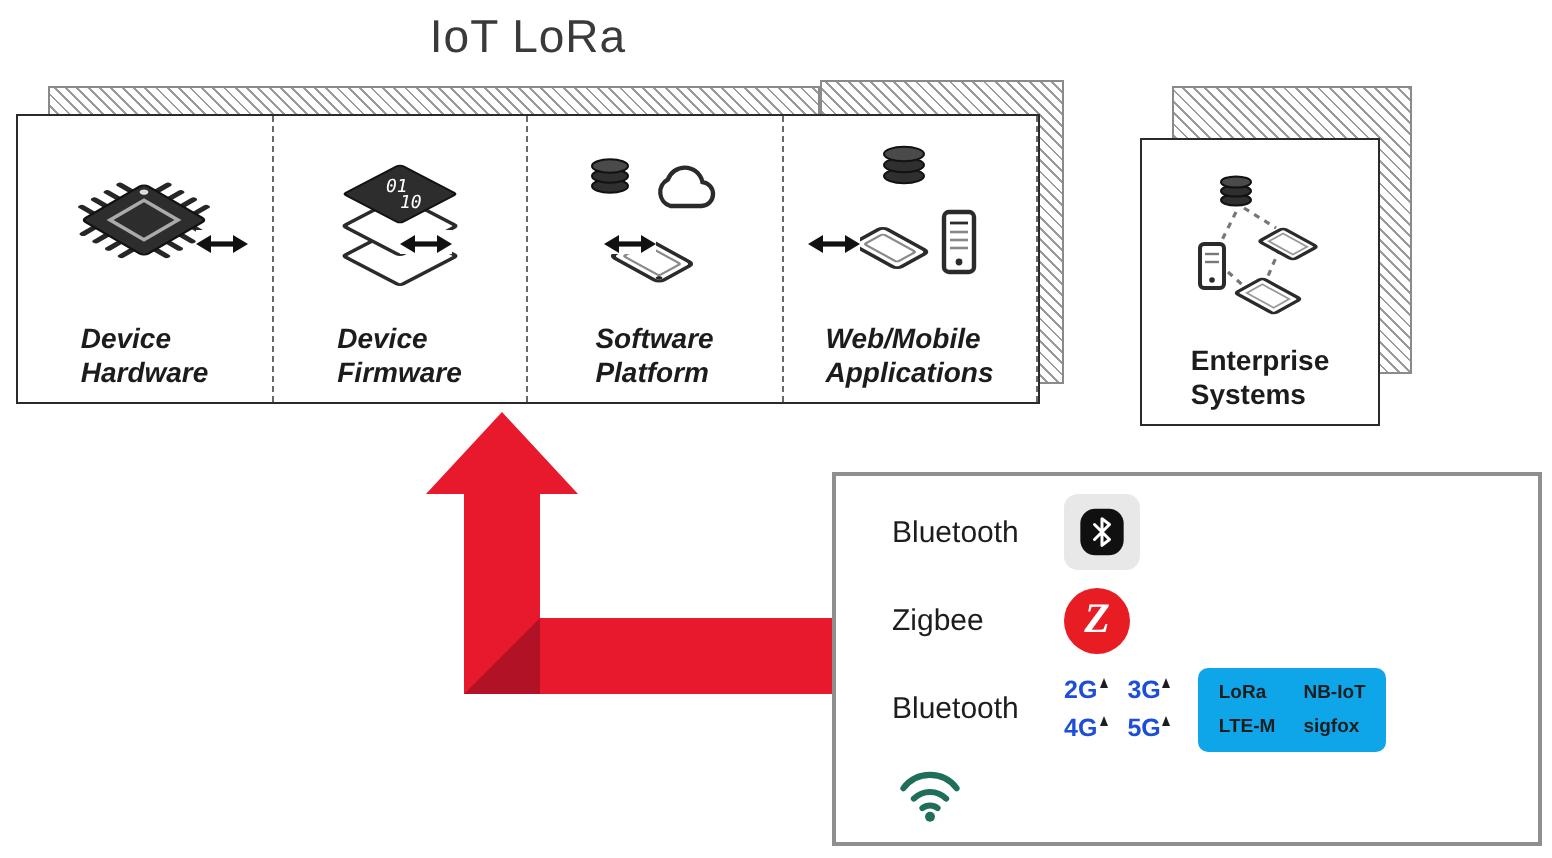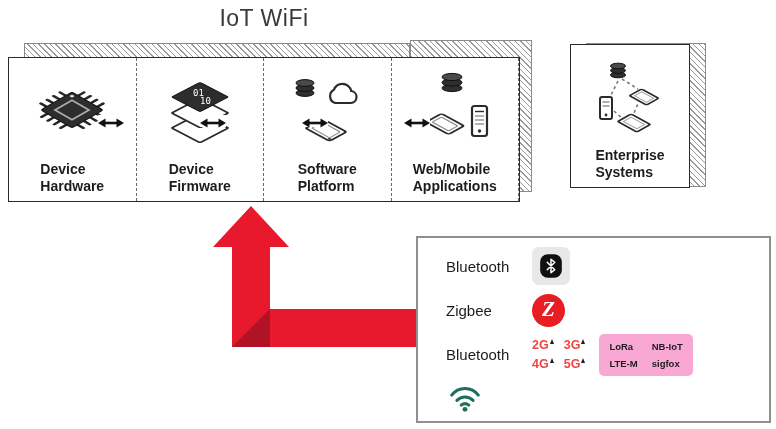--- a/index.html
+++ b/index.html
@@ -12,63 +12,63 @@
   .hatch { position:absolute; z-index:1; border:1px solid #8a8a8a;
            background:repeating-linear-gradient(45deg,#ffffff 0px,#ffffff 3px,#9a9a9a 3px,#9a9a9a 4px); }
   .hatch-a  { left:24px;  top:43px; width:386px; height:146px; }
   .hatch-b  { left:410px; top:40px; width:122px; height:152px; }
   .hatch-ent{ left:586px; top:43px; width:120px; height:144px; }
 
   .stack-box { position:absolute; z-index:2; left:8px; top:57px; width:512px; height:145px;
                background:#fff; border:1.6px solid #2a2a2a; display:flex; }
   .stage { flex:1 1 0; display:flex; flex-direction:column; align-items:center;
            justify-content:space-between; padding:5px 2px 6px; }
-  .stage:not(:last-child){ border-right:1.5px dashed #6a6a6a; }
+  .stage:not(:last-child){ border-right:1.5px dashed #6a6a6a;font-style:italic; }
   .stage-iconbox { flex:1; display:flex; align-items:center; justify-content:center; }
   .stage-label { font-size:14px; font-weight:600; color:#1c1c1c; 
                  line-height:1.2; white-space:pre-line; }
 
   .link-arrow { position:absolute; z-index:3; top:57px; width:26px; height:12px;
                 background:#fff; }
   .la1{ left:calc(20% - 13px); } .la2{ left:calc(40% - 13px); }
   .la3{ left:calc(60% - 13px); } .la4{ left:calc(80% - 13px); }
 
-  .ent-box { position:absolute; z-index:2; left:570px; top:44px; width:120px; height:144px;
+  .ent-box { position:absolute; z-index:2; left:570px; top:69px; width:120px; height:144px;
              background:#fff; border:1.6px solid #2a2a2a; display:flex; flex-direction:column;
              align-items:center; justify-content:space-between; padding:5px 2px 6px; }
 
   .red-arrow { position:absolute; z-index:4; left:0; top:0; pointer-events:none; }
 
   .proto-panel { position:absolute; z-index:5; left:416px; top:236px; width:355px; height:187px;
                  background:#fff; border:2px solid #8f8f8f; padding:6px 0 0 28px;
                  display:flex; flex-direction:column; }
   .proto-row { height:45px; display:flex; align-items:center; }
   .proto-label { width:86px; flex:0 0 86px; font-size:15px; color:#1d1d1d; }
   .bt-tile { width:38px; height:38px; background:#e8e8e8; border-radius:7px;
              display:flex; align-items:center; justify-content:center; }
   .zb-circle { width:33px; height:33px; border-radius:50%; background:#e81c23; color:#fff;
                display:flex; align-items:center; justify-content:center;
                font-family:"Liberation Serif", serif; font-style:italic; font-weight:bold;
                font-size:21px; padding-bottom:2px; }
   .cell-badges { display:grid; grid-template-columns:auto auto; gap:5px 10px;
                  margin-right:14px; }
-  .g-badge { font-size:12.5px; font-weight:bold; color:#ef4444; }
+  .g-badge { font-size:12.5px; font-weight:bold; color:#1d4ed8; }
   .g-badge::after { content:""; display:inline-block; width:0; height:0;
                     border-left:2.5px solid transparent; border-right:2.5px solid transparent;
                     border-bottom:5px solid #1d1d1d; margin-left:1px; vertical-align:super; }
-  .lpwan-tile { background:#f9a8d4; border-radius:5px; padding:7px 10px;
+  .lpwan-tile { background:#0ea5e9; border-radius:5px; padding:7px 10px;
                 display:grid; grid-template-columns:auto auto; gap:6px 14px;
                 font-size:9.5px; font-weight:bold; color:#1d1d1d; align-items:center; }
 </style>
 </head>
 <body>
 
 <div class="canvas">
 
-  <div class="title">IoT WiFi</div>
+  <div class="title">IoT LoRa</div>
 
   <div class="hatch hatch-a"></div>
   <div class="hatch hatch-b"></div>
   <div class="hatch hatch-ent"></div>
 
   <div class="stack-box">
 
     <div class="stage">
       <div class="stage-iconbox">
         <svg width="74" height="84" viewBox="0 0 74 84">

